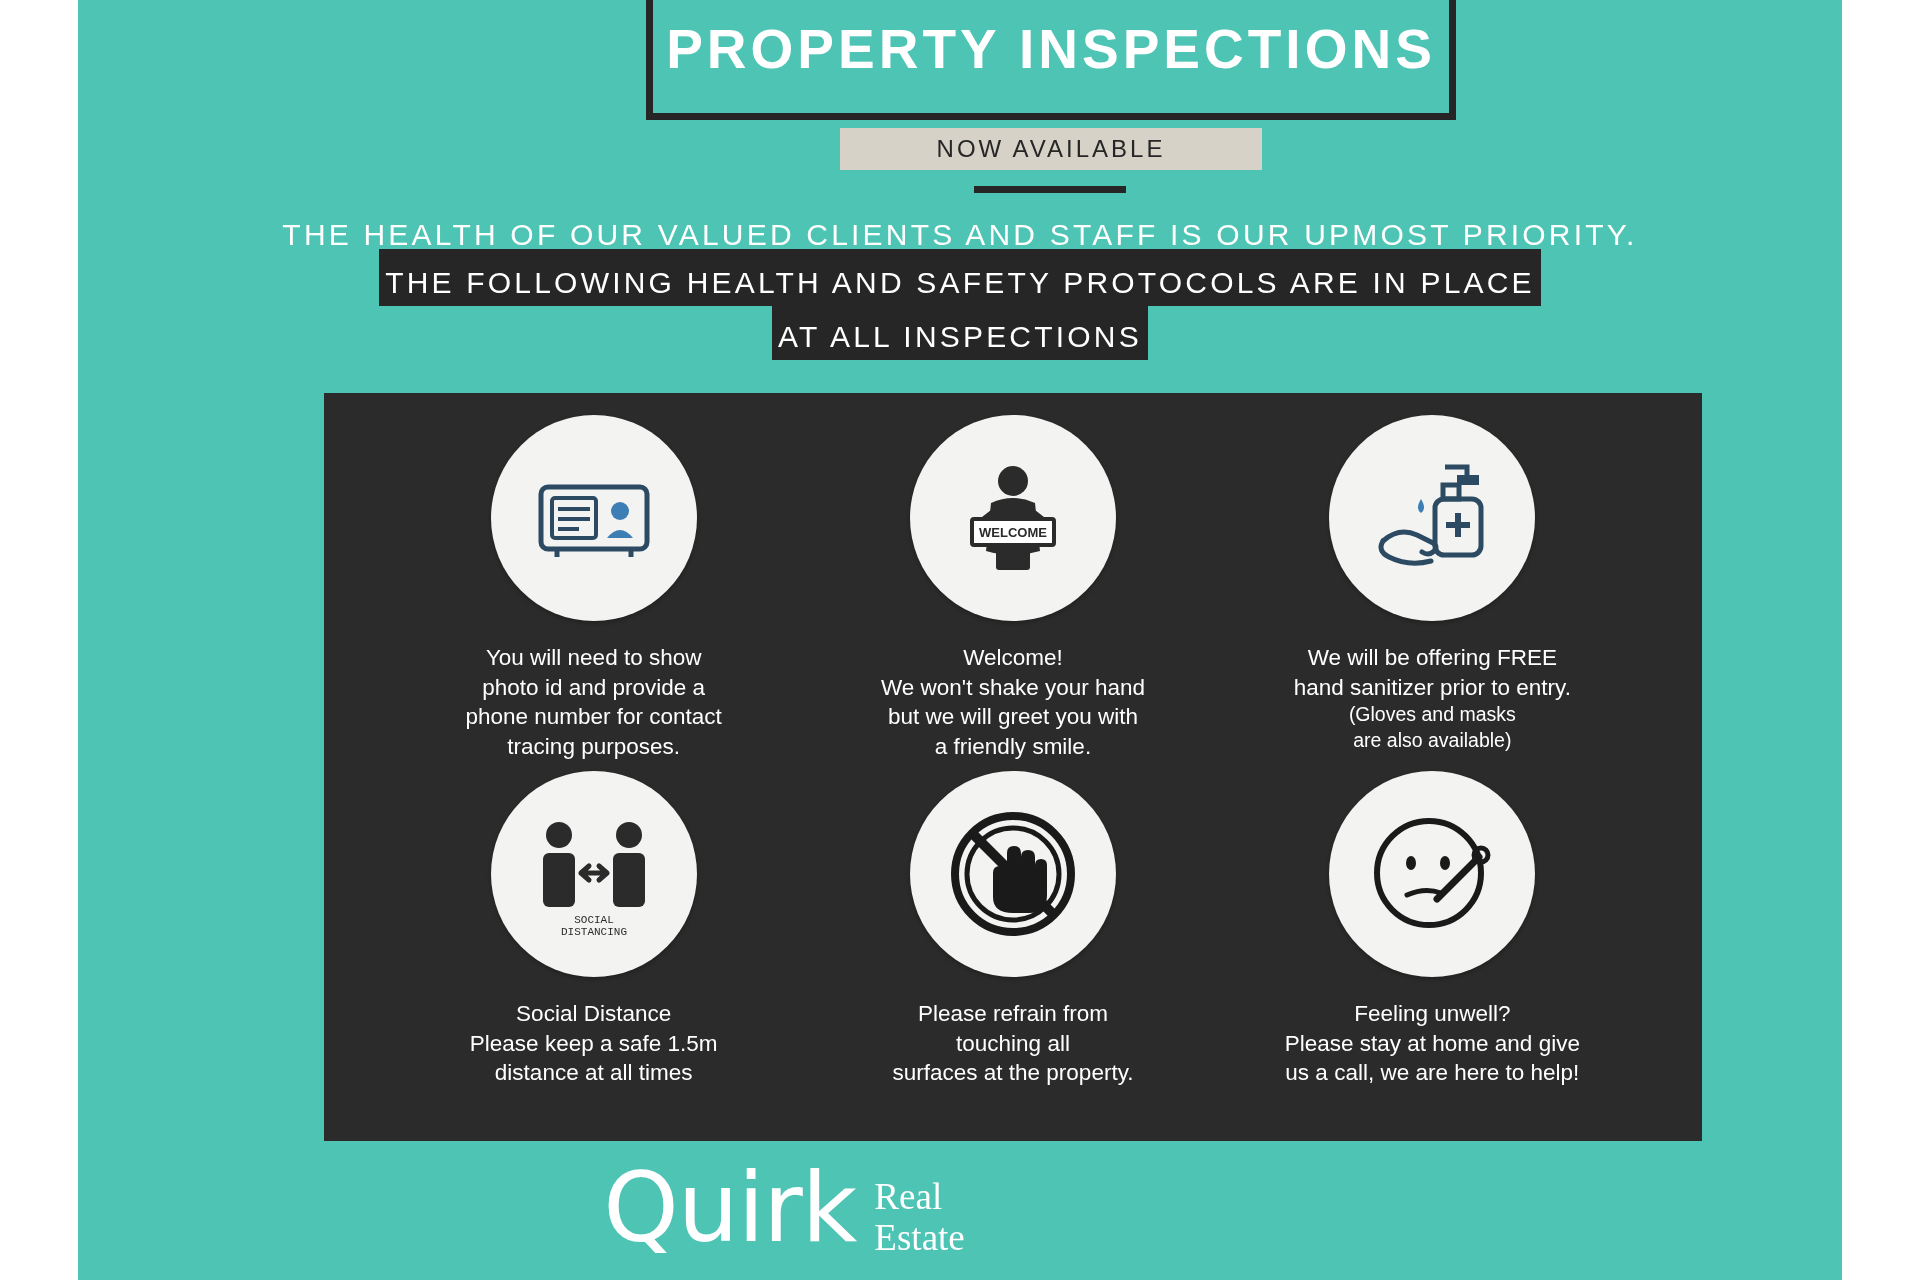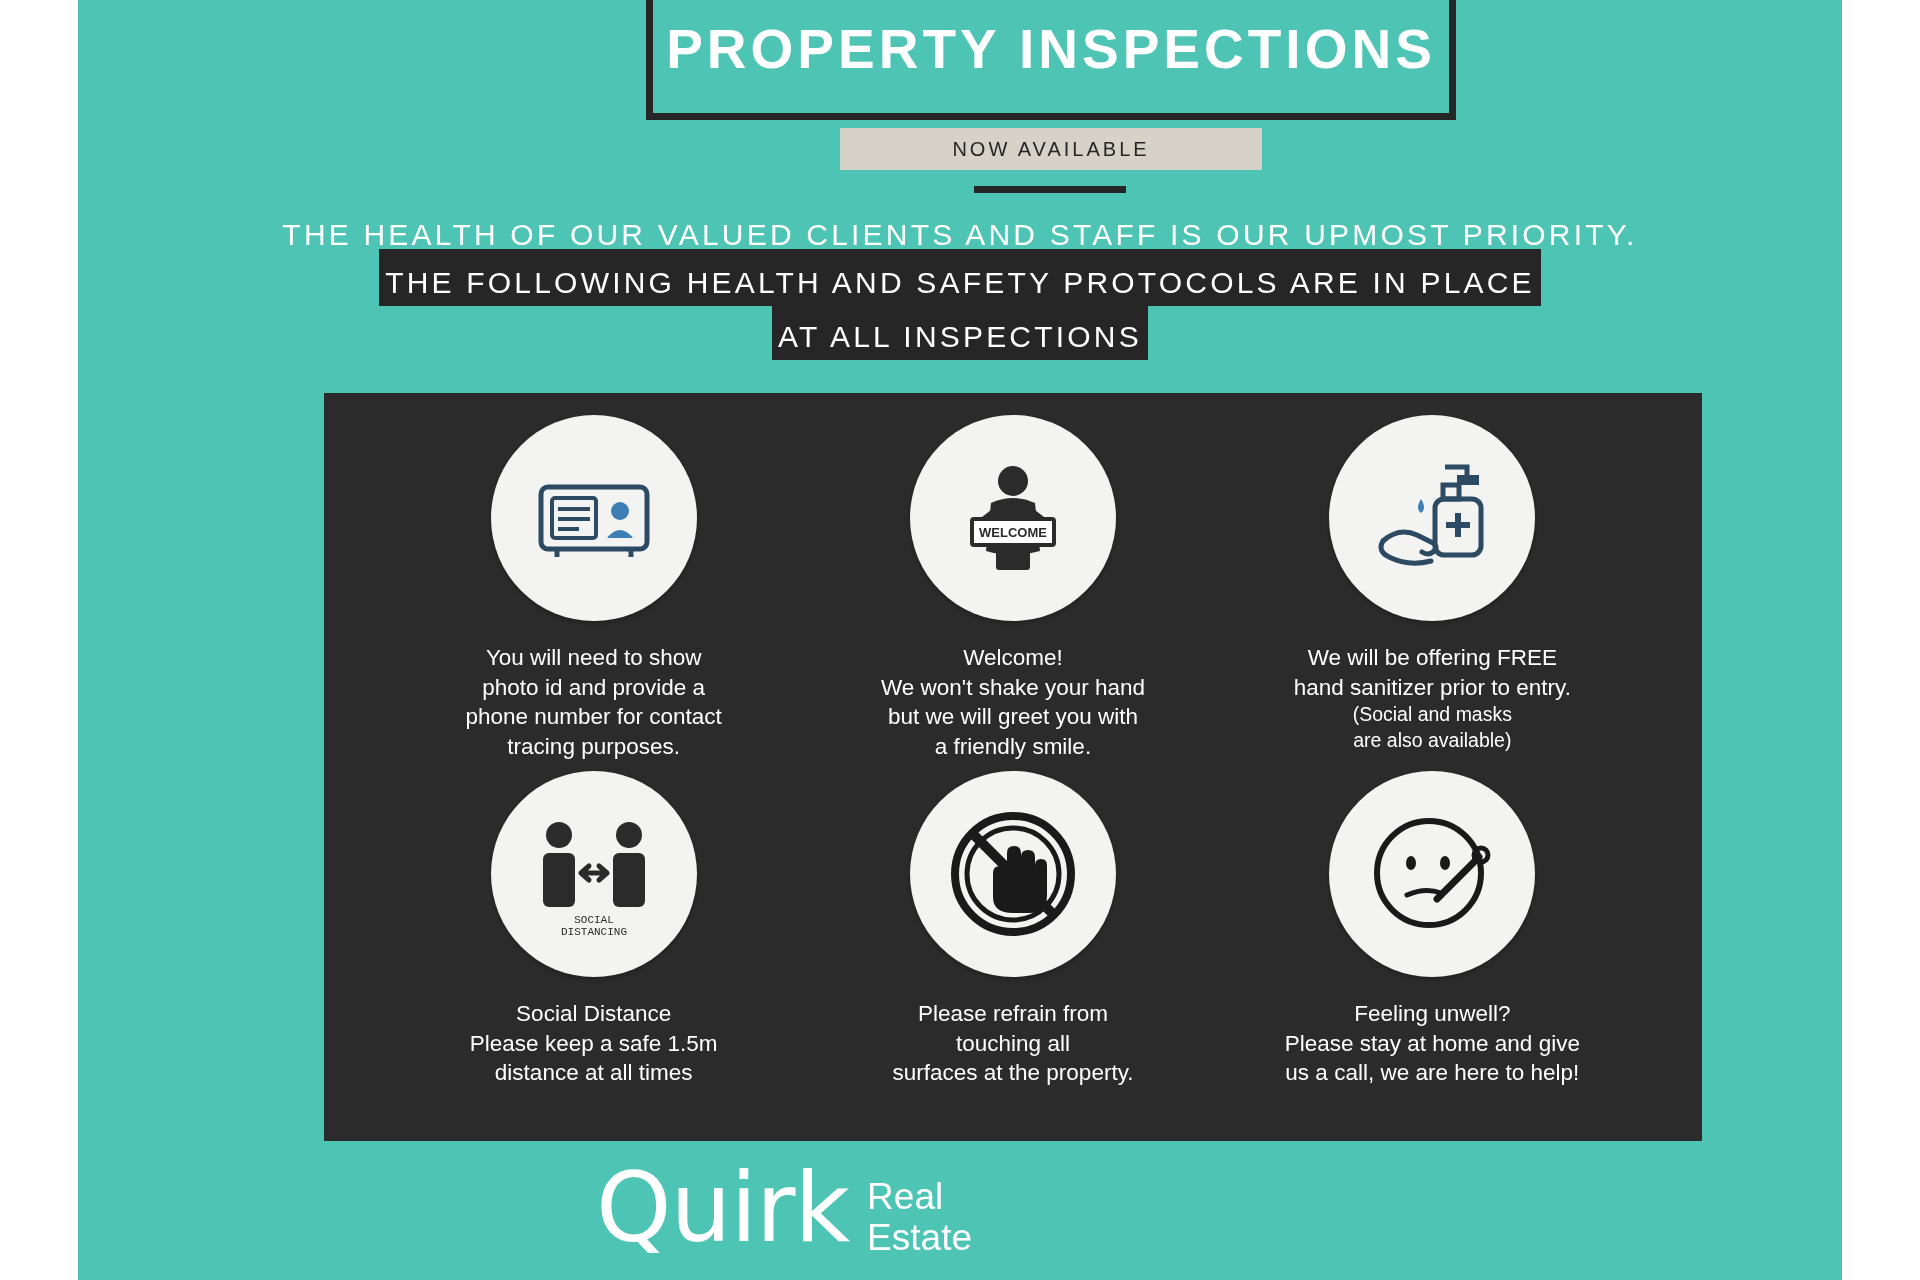--- a/index.html
+++ b/index.html
@@ -48,21 +48,21 @@
     top: 128px;
     width: 422px;
     height: 42px;
     background: #d7d2c7;
     display: flex;
     align-items: center;
     justify-content: center;
   }
   .subtitle-text {
     color: #262626;
-    font-size: 20px;
+    font-size: 24px;
     letter-spacing: 3px;
     white-space: nowrap;
   }
   .sub-underline {
     position: absolute;
     left: 896px;
     top: 186px;
     width: 152px;
     height: 7px;
     background: #262626;
@@ -167,21 +167,21 @@
     line-height: 0.92;
     letter-spacing: -1px;
     font-family: "DejaVu Sans", sans-serif;
   }
   .logo-sub {
     color: #ffffff;
     font-size: 37px;
     line-height: 1.12;
     margin-left: 18px;
     margin-top: 18px;
-    font-family: Liberation Sans, sans-serif;
+    font-family: Liberation Serif, serif;
     white-space: pre-line;
   }
 </style>
 </head>
 <body>
 
 <div id="poster">
 
   <div class="title-frame">
     <div class="title-text">PROPERTY INSPECTIONS</div>
@@ -246,21 +246,21 @@
             <rect x="100" y="32" width="22" height="10" fill="#2d4a63"></rect>
             <path d="M64 56 q-6 10 0 14 q6 -4 0 -14 z" fill="#3d7fb5"></path>
             <rect x="86" y="42" width="16" height="14" fill="none" stroke="#2d4a63" stroke-width="5"></rect>
             <rect x="78" y="56" width="46" height="56" rx="9" fill="none" stroke="#2d4a63" stroke-width="5"></rect>
             <path d="M101 70 v24 M89 82 h24" stroke="#2d4a63" stroke-width="6"></path>
             <path d="M26 98 q16 -14 34 -6 l16 8 q6 4 0 9 q-5 4 -11 0" stroke="#2d4a63" stroke-width="5" fill="none" stroke-linecap="round"></path>
             <path d="M26 98 q-6 10 6 16 q20 10 42 4" stroke="#2d4a63" stroke-width="5" fill="none" stroke-linecap="round"></path>
           </svg>
         </div>
         <div class="caption"><span>We will be offering FREE
-hand sanitizer prior to entry.</span><span class="small">(Social and masks
+hand sanitizer prior to entry.</span><span class="small">(Gloves and masks
 are also available)</span></div>
       </div>
 
       <div class="cell">
         <div class="circle">
           <svg width="150" height="150" viewBox="0 0 150 150">
             <circle cx="40" cy="36" r="13" fill="#2b2b2b"></circle>
             <rect x="24" y="54" width="32" height="54" rx="6" fill="#2b2b2b"></rect>
             <circle cx="110" cy="36" r="13" fill="#2b2b2b"></circle>
             <rect x="94" y="54" width="32" height="54" rx="6" fill="#2b2b2b"></rect>

